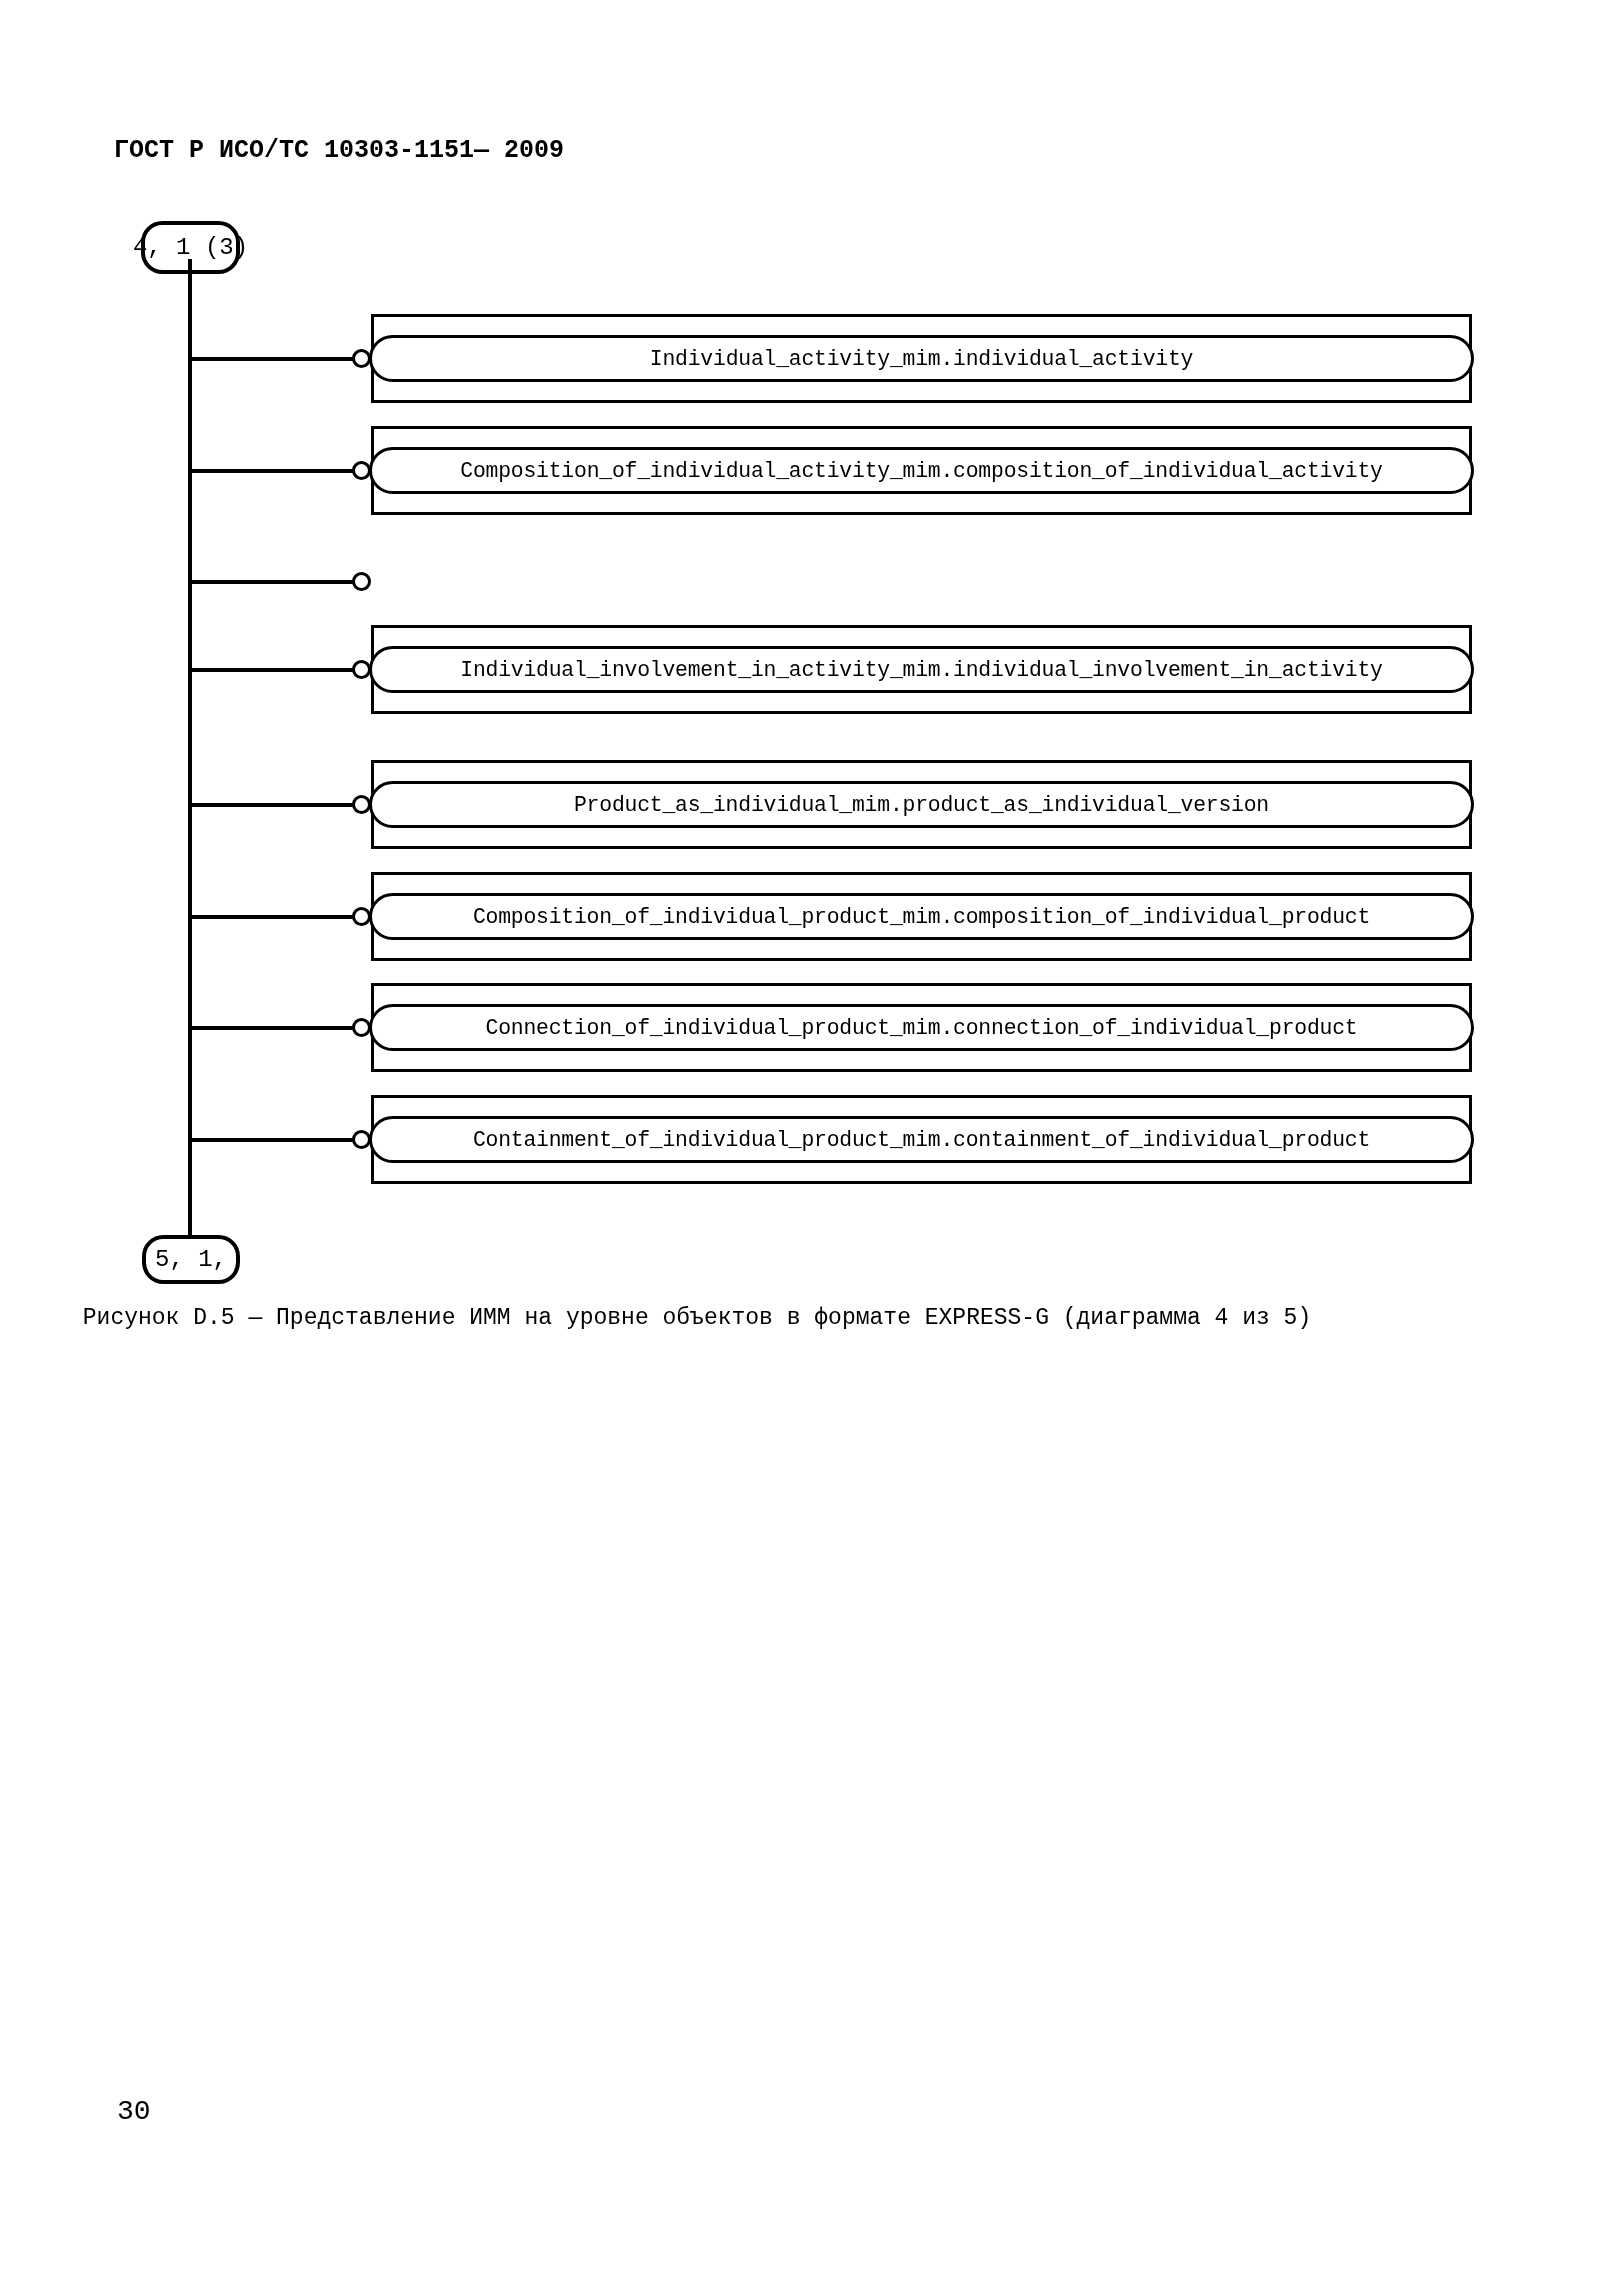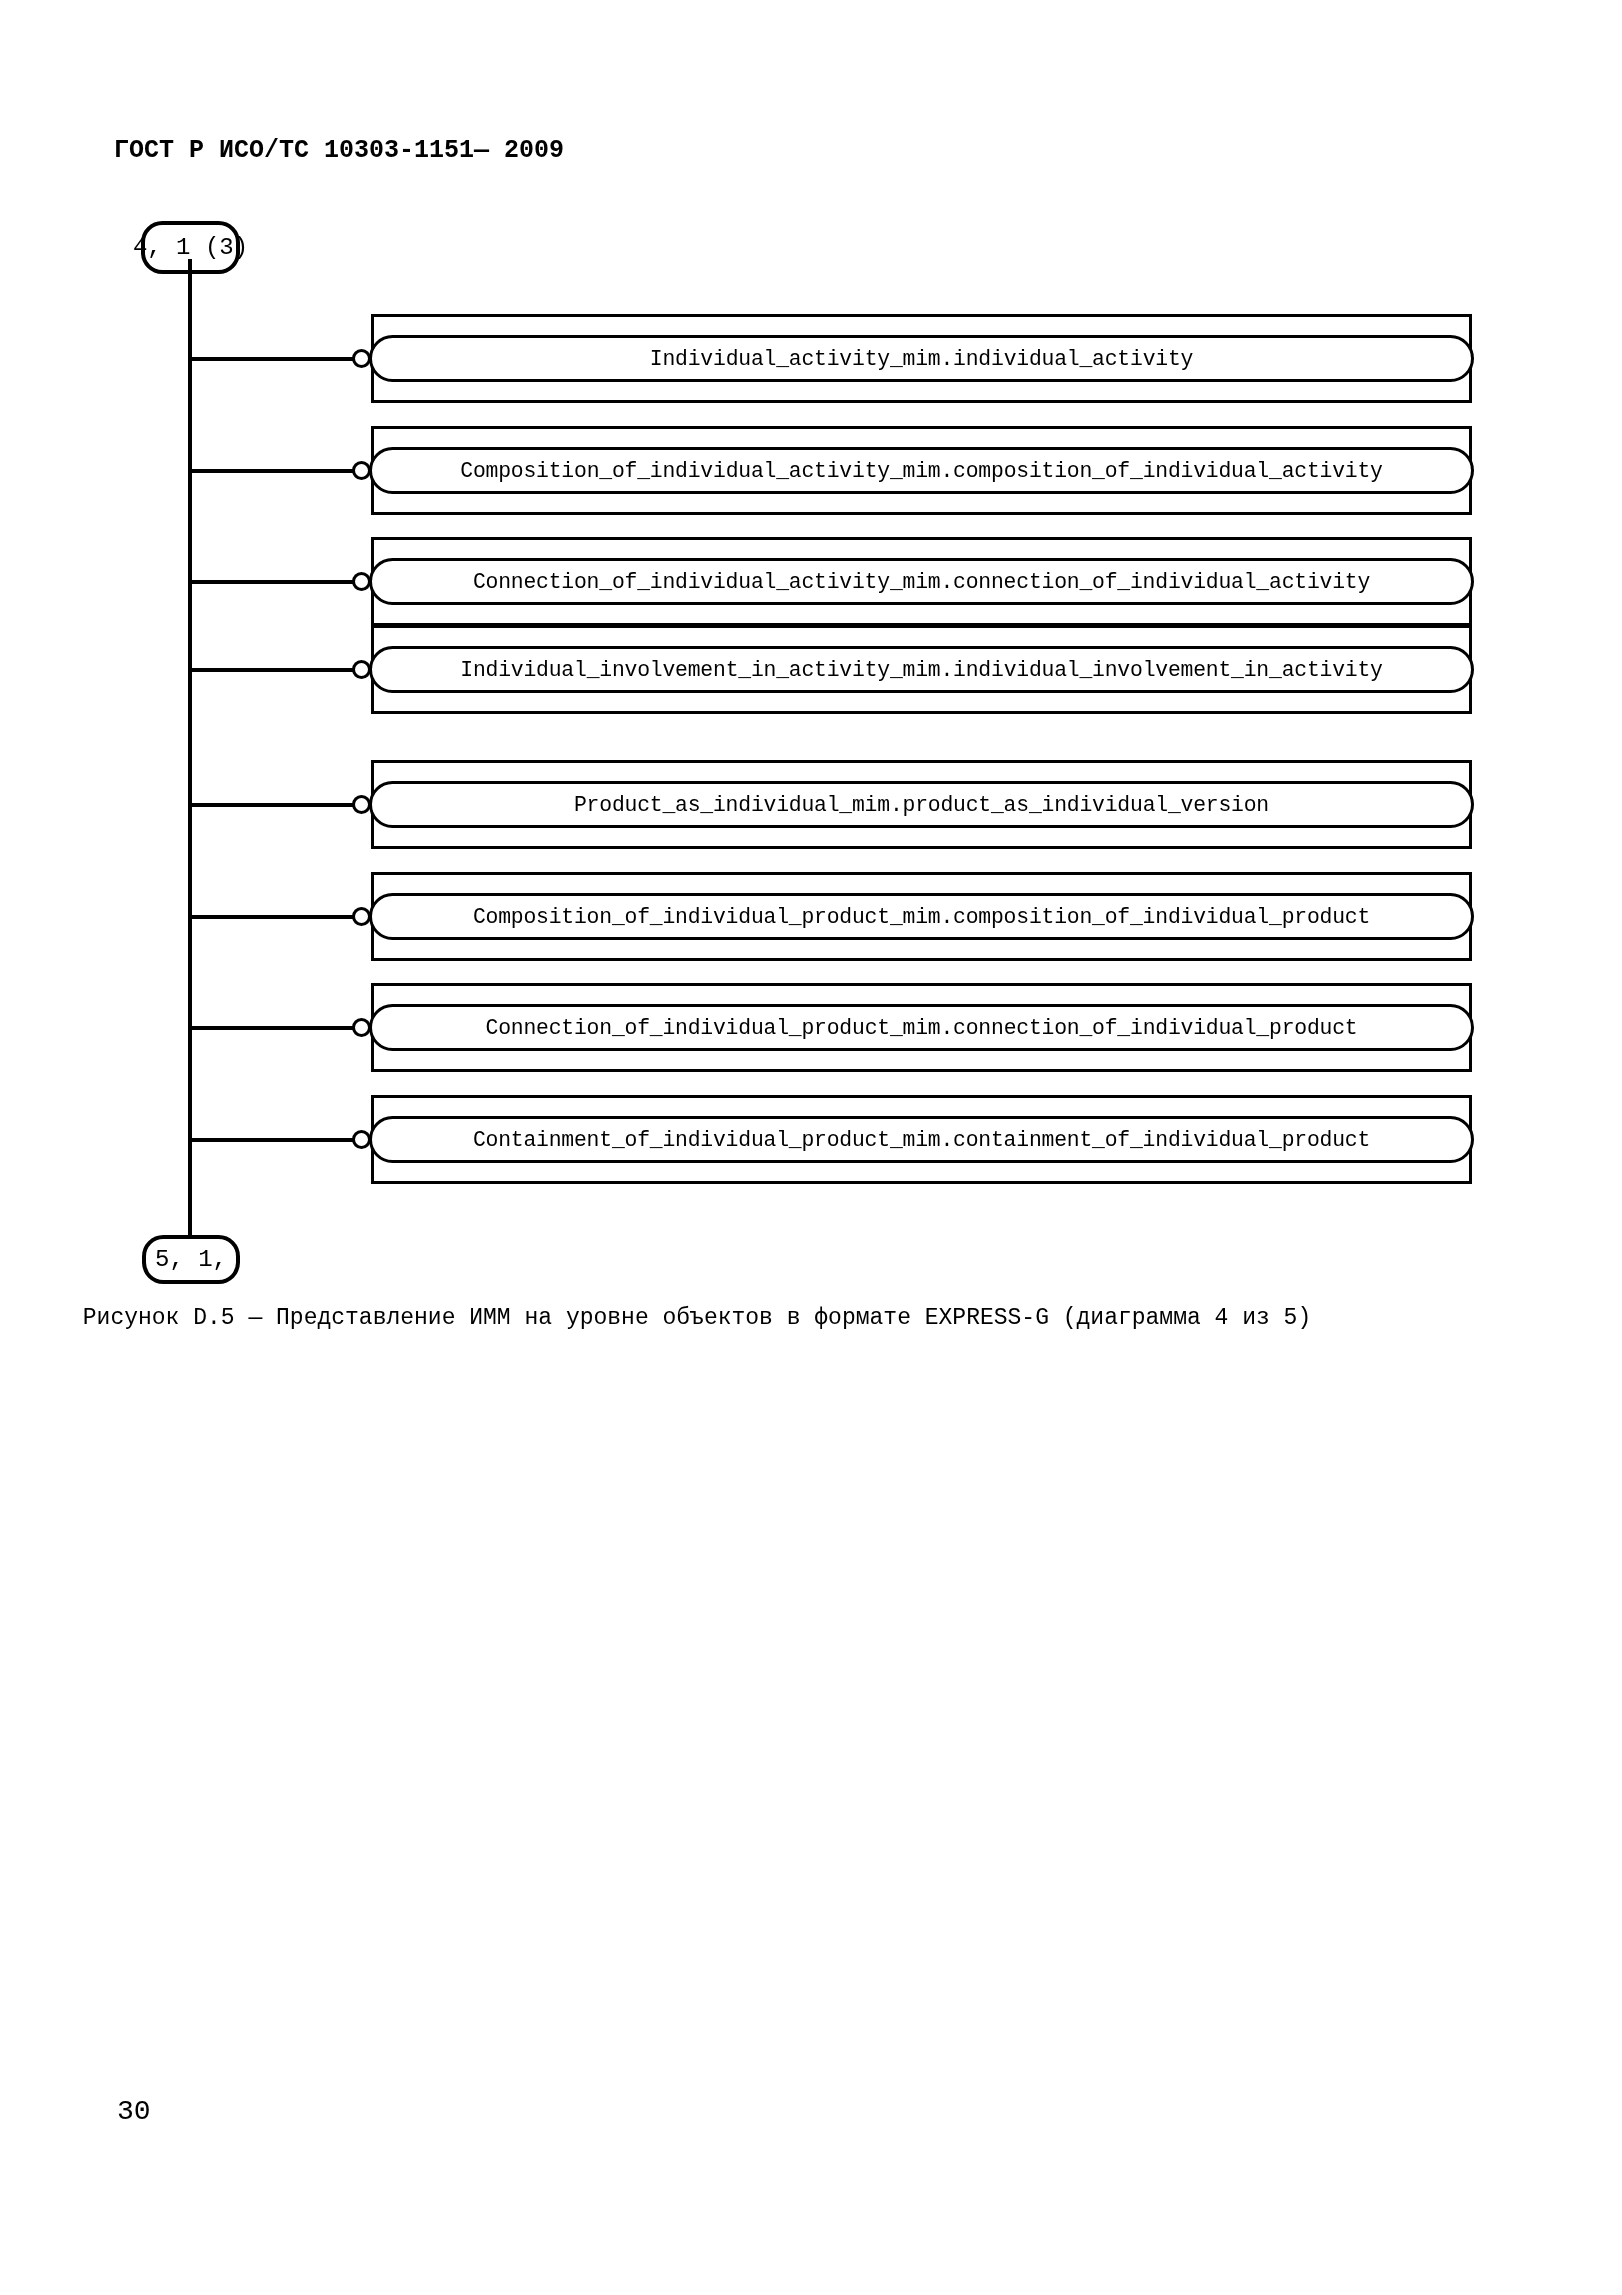--- a/index.html
+++ b/index.html
@@ -125,23 +125,20 @@
     <div class="branch"></div>
     <div class="conn-circle"></div>
     <div class="schema-rect">
       <div class="schema-stadium">Composition_of_individual_activity_mim.composition_of_individual_activity</div>
     </div>
   </div>
 
   <div class="row" style="top:520px">
     <div class="branch"></div>
     <div class="conn-circle"></div>
-    <div class="schema-rect">
-      <div class="schema-stadium">Connection_of_individual_activity_mim.connection_of_individual_activity</div>
-    </div>
   </div>
 
   <div class="row" style="top:608px">
     <div class="branch"></div>
     <div class="conn-circle"></div>
     <div class="schema-rect">
       <div class="schema-stadium">Individual_involvement_in_activity_mim.individual_involvement_in_activity</div>
     </div>
   </div>
 

